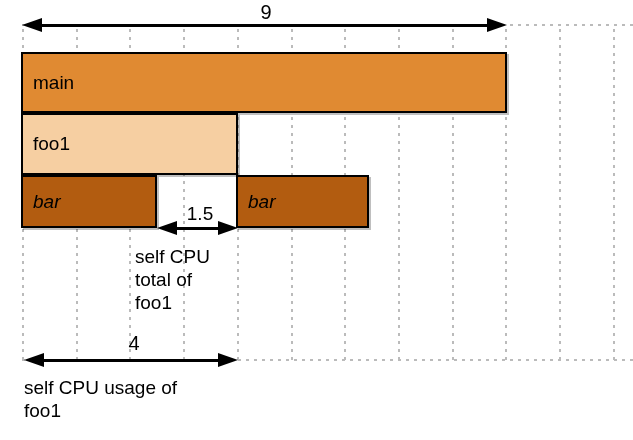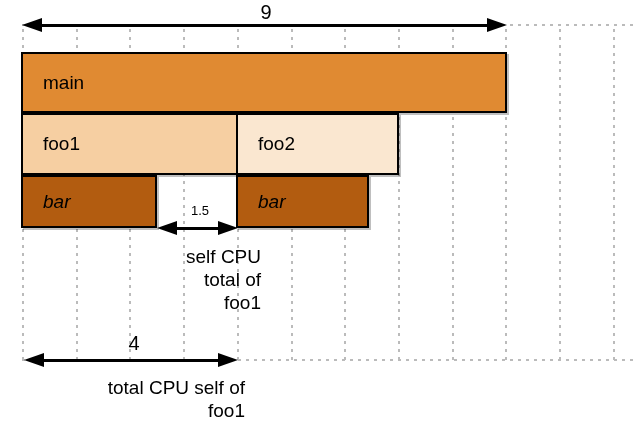--- a/index.html
+++ b/index.html
@@ -39,21 +39,21 @@
   .frame {
     position: absolute;
     box-sizing: border-box;
     border: 2px solid var(--outline, #000);
     box-shadow: 2px 2px 0 rgba(0,0,0,0.25);
     display: flex;
     align-items: center;
     z-index: 2;
   }
   .frame .frame-label {
-    padding-left: 20px;
+    padding-left: 10px;
     font-size: 19px;
     color: var(--text, #000);
   }
   .fill-main { background: var(--main_frame, #e08a32); }
   .fill-foo1 { background: var(--foo1_frame, #f6cfa2); }
   .fill-foo2 { background: var(--foo2_frame, #fae7d0); }
   .fill-bar  { background: var(--bar_frame,  #b25c10); font-style: italic; }
 
   
   .arrow { position: absolute; height: 14px; z-index: 3; }
@@ -71,21 +71,21 @@
     border-top: 7px solid transparent; border-bottom: 7px solid transparent;
     border-left: 20px solid var(--outline, #000);
   }
 
   
   .measure-value {
     position: absolute; text-align: center; font-size: 20px;
     color: var(--text, #000); z-index: 4;
   }
   .caption {
-    position: absolute; text-align: right; font-size: 19px;
+    position: absolute; text-align: left; font-size: 19px;
     line-height: 23px; color: var(--text, #000); z-index: 4;
   }
   .caption span { display: block; }
 </style>
 </head>
 <body>
 
 <div class="canvas">
 
   <div class="vgrid" style="left:22px"></div>
@@ -103,53 +103,50 @@
 
   <div class="hdots" style="left:22px; top:24px;  width:611px;"></div>
   <div class="hdots" style="left:22px; top:359px; width:611px;"></div>
 
   <div class="frame fill-main" style="left:21px; top:52px;  width:486px; height:61px;">
     <span class="frame-label">main</span>
   </div>
   <div class="frame fill-foo1" style="left:21px; top:113px; width:217px; height:62px;">
     <span class="frame-label">foo1</span>
   </div>
-  <div class="frame fill-foo2" style="left:236px; top:113px; width:163px; height:62px;">
-    <span class="frame-label">foo2</span>
-  </div>
   <div class="frame fill-bar" style="left:21px; top:175px; width:136px; height:53px;">
     <span class="frame-label">bar</span>
   </div>
   <div class="frame fill-bar" style="left:236px; top:175px; width:133px; height:53px;">
     <span class="frame-label">bar</span>
   </div>
 
   <div class="measure-value" style="left:246px; top:1px; width:40px;">9</div>
   <div class="arrow" style="left:22px; top:18px; width:485px;">
     <span class="head-l"></span>
     <span class="shaft"></span>
     <span class="head-r"></span>
   </div>
 
-  <div class="measure-value" style="left:178px; top:203px; width:44px; font-size:13px;">1.5</div>
+  <div class="measure-value" style="left:178px; top:203px; width:44px; font-size:19px;">1.5</div>
   <div class="arrow" style="left:157px; top:221px; width:81px;">
     <span class="head-l"></span>
     <span class="shaft"></span>
     <span class="head-r"></span>
   </div>
   <div class="caption" style="left:135px; top:245px; width:126px;">
     <span>self CPU</span>
     <span>total of</span>
     <span>foo1</span>
   </div>
 
   <div class="measure-value" style="left:114px; top:332px; width:40px;">4</div>
   <div class="arrow" style="left:24px; top:353px; width:214px;">
     <span class="head-l"></span>
     <span class="shaft"></span>
     <span class="head-r"></span>
   </div>
   <div class="caption" style="left:24px; top:376px; width:221px;">
-    <span>total CPU self of</span>
+    <span>self CPU usage of</span>
     <span>foo1</span>
   </div>
 
 </div>
 
 </body></html>

